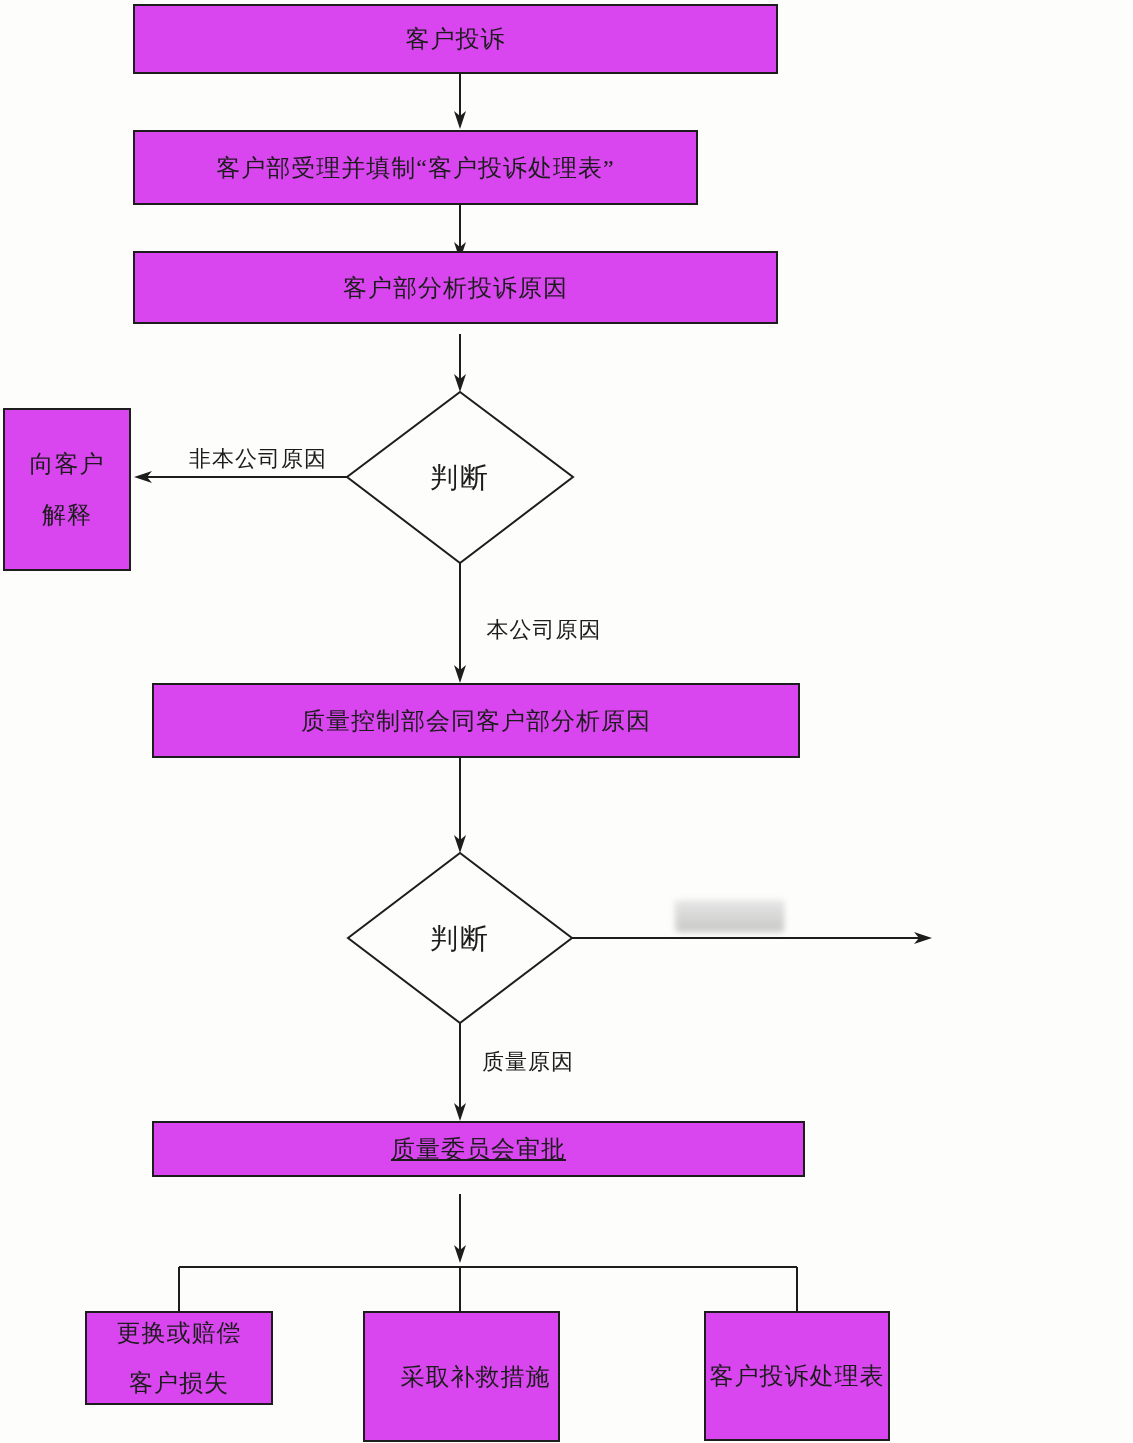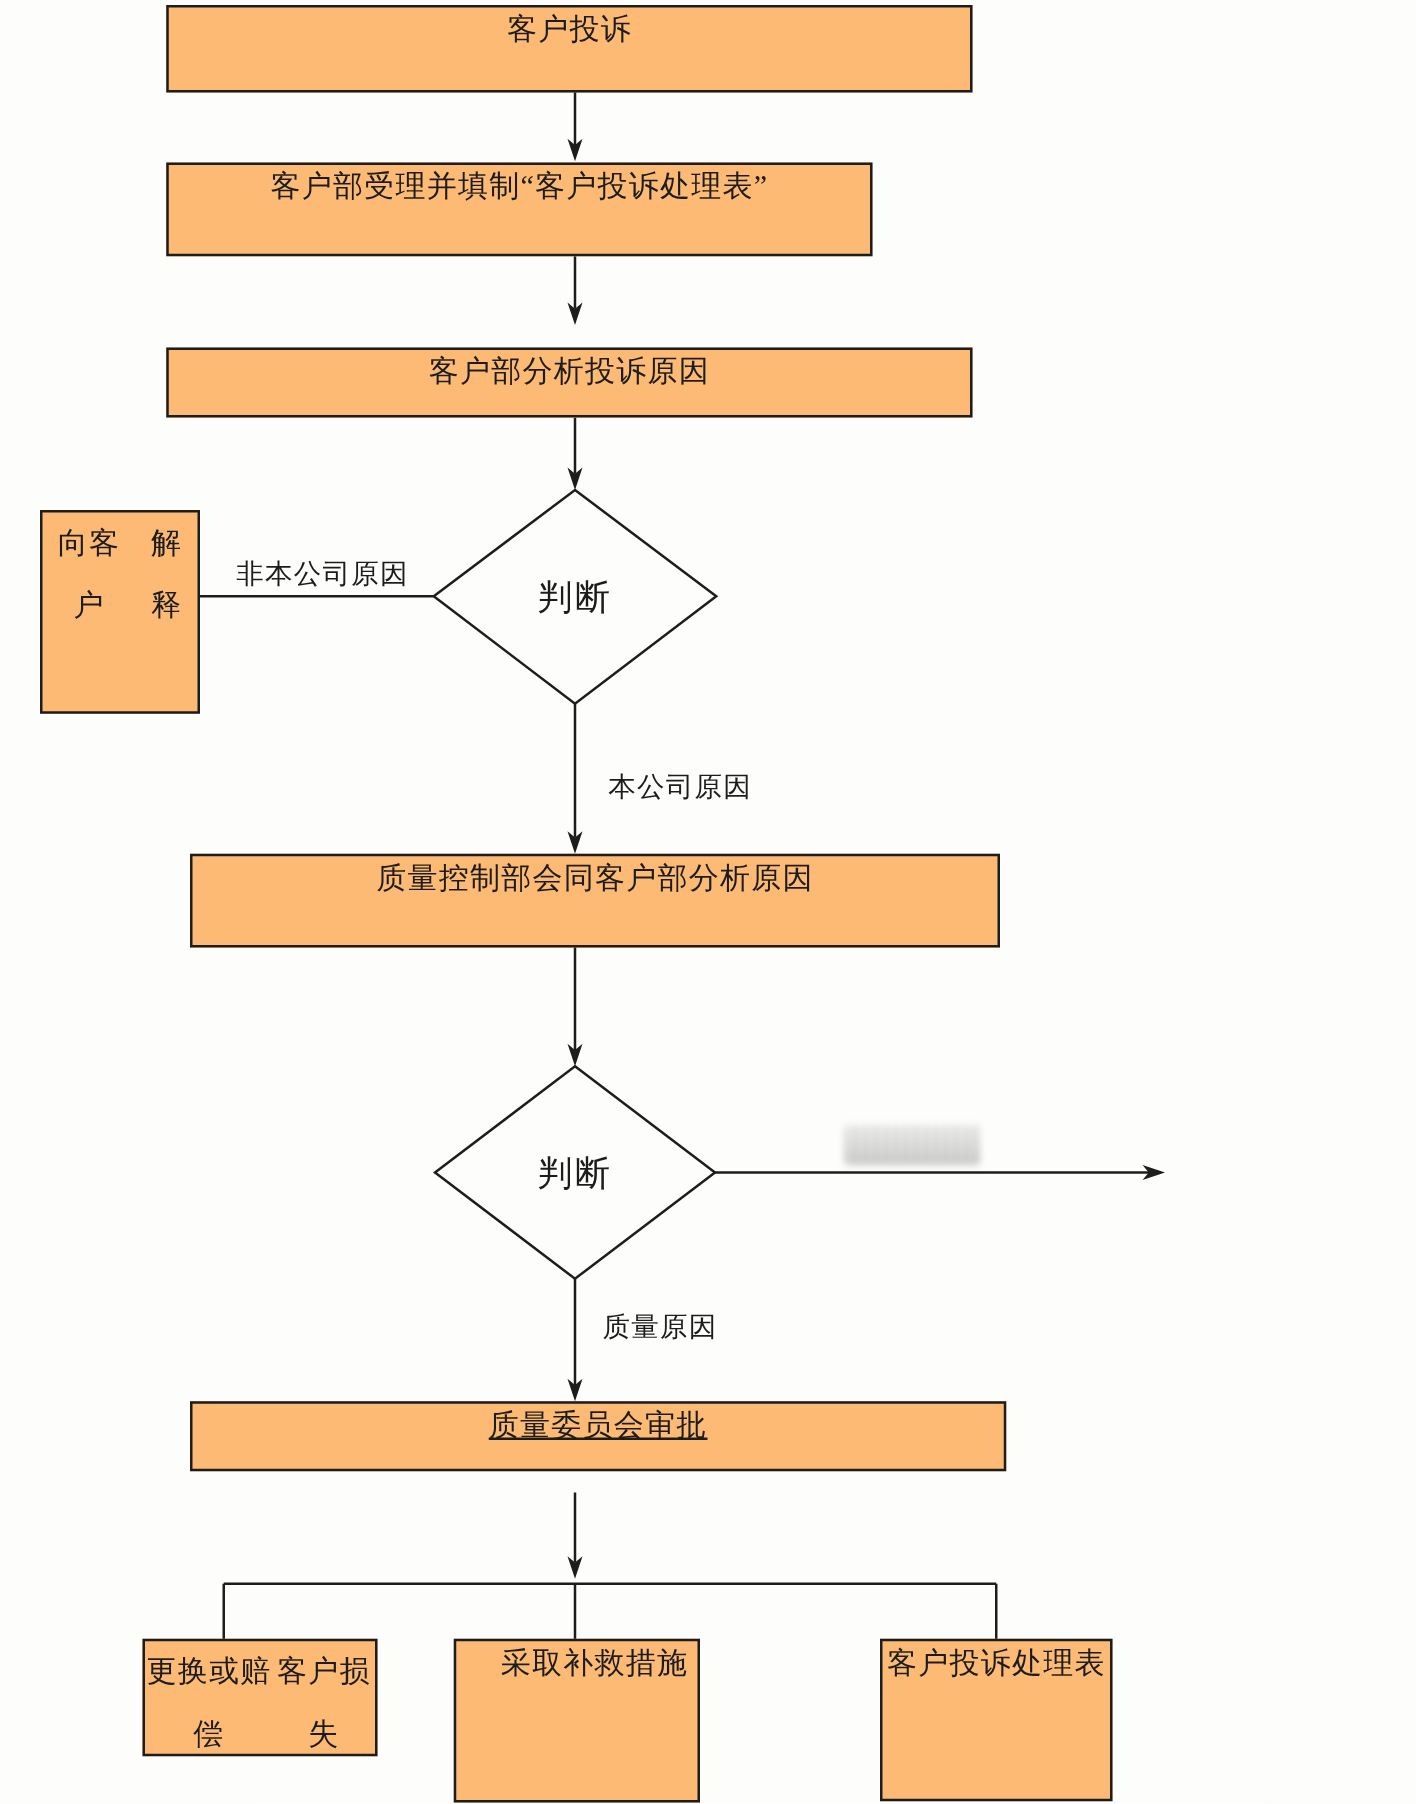--- a/index.html
+++ b/index.html
@@ -9,30 +9,30 @@
     background:#fdfdfc;
     font-family:"Liberation Serif","DejaVu Serif",serif;
     color:#1c1c1c;
     overflow:hidden;
   }
   #wires { position:absolute; left:0; top:0; width:1133px; height:1443px; }
   .box {
     position:absolute;
     box-sizing:border-box;
     border:2px solid #1d1d1d;
-    background:#fdba74;
+    background:#d946ef;
     display:flex;
-    align-items:flex-start;
+    align-items:center;
     justify-content:center;
     text-align:center;
     font-size:24px;
     line-height:1.5;
     letter-spacing:1px;
   }
-  .box.multi { flex-direction:row; line-height:2.1;margin-left:29px; }
+  .box.multi { flex-direction:column; line-height:2.1; }
   .lbl {
     position:absolute;
     transform:translate(-50%,-50%);
     font-size:22px;
     white-space:nowrap;
     letter-spacing:1px;
     background:transparent;
     margin-left:12px;
   }
   .diamond-label {
@@ -118,21 +118,21 @@
   <div class="smudge"></div>
 
   <div class="box" style="left:133px; top:4px; width:645px; height:70px;">
     <span>客户投诉</span>
   </div>
 
   <div class="box" style="left:133px; top:130px; width:565px; height:75px;">
     <span>客户部受理并填制“客户投诉处理表”</span>
   </div>
 
-  <div class="box" style="left:133px; top:278px; width:645px; height:56px;">
+  <div class="box" style="left:133px; top:251px; width:645px; height:73px;">
     <span>客户部分析投诉原因</span>
   </div>
 
   <div class="box multi" style="left:3px; top:408px; width:128px; height:163px;">
     <span>向客户</span>
     <span>解释</span>
   </div>
 
   <div class="box" style="left:152px; top:683px; width:648px; height:75px;">
     <span>质量控制部会同客户部分析原因</span>

